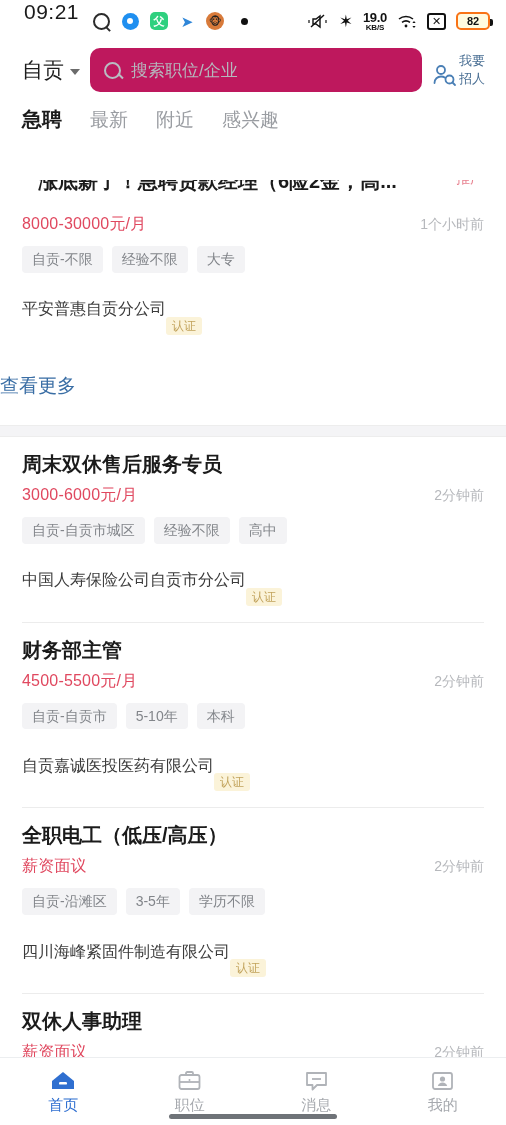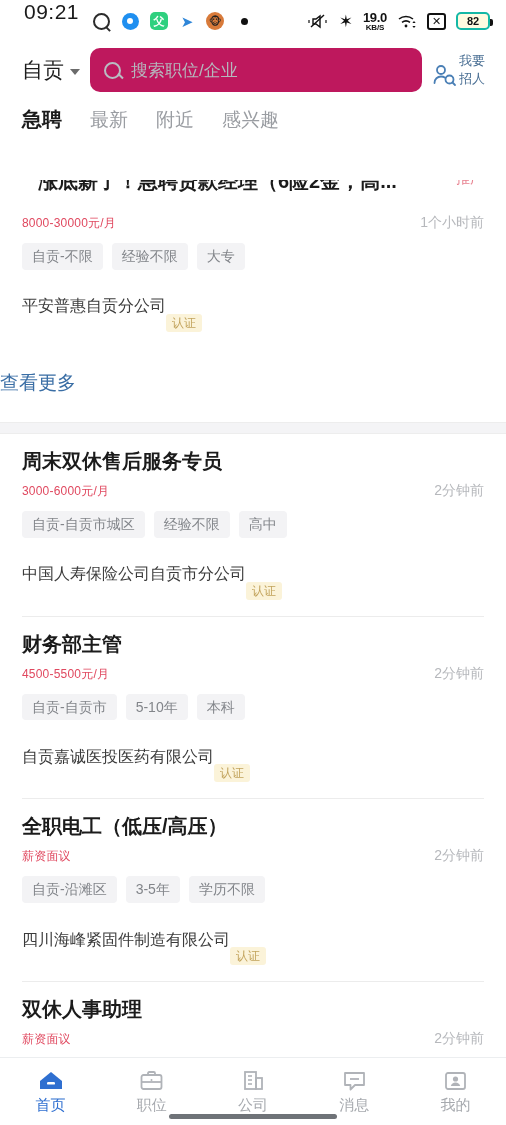--- a/index.html
+++ b/index.html
@@ -35,21 +35,21 @@
   .ic-dot{ width:7px;height:7px;border-radius:50%;background:#111;}
   .sb-spacer{ flex:1; }
   .sb-right{ display:flex;align-items:center;gap:10px;}
   .ic-mute{ position:relative;width:22px;height:18px;display:flex;align-items:center;justify-content:center;}
   .ic-bt{ font-size:17px;color:#111;line-height:1;}
   .sb-speed{ display:flex;flex-direction:column;align-items:center;line-height:1;}
   .sb-speed b{ font-size:13px;font-weight:700;color:#111;letter-spacing:-.3px;}
   .sb-speed span{ font-size:8px;font-weight:700;color:#111;letter-spacing:-.2px;}
   .ic-wifi{ width:20px;height:16px;position:relative;}
   .ic-xbox{ width:19px;height:17px;border:2px solid #111;border-radius:3px;display:flex;align-items:center;justify-content:center;font-size:11px;font-weight:600;color:#111;}
-  .battery{ width:34px;height:18px;border:2px solid #14b8a6;border-radius:5px;position:relative;display:flex;align-items:center;justify-content:center;background:#fffbe0;}
+  .battery{ width:34px;height:18px;border:2px solid #f97316;border-radius:5px;position:relative;display:flex;align-items:center;justify-content:center;background:#fffbe0;}
   .battery:after{content:"";position:absolute;right:-5px;top:5px;width:3px;height:7px;background:#111;border-radius:0 2px 2px 0;}
   .battery span{ font-size:11px;font-weight:700;color:#111;}
 
   
   .header{
     display:flex;align-items:center;
     padding:6px 12px 10px 22px;
     gap:10px;background:#fff;
   }
   .city{ display:flex;align-items:center;gap:6px;flex-shrink:0;}
@@ -74,21 +74,21 @@
   .scroll-area{ position:absolute;top:176px;left:0;right:0;bottom:68px;overflow:hidden;background:#fff;}
   .card{ padding:0 22px;background:#fff;}
   .card-inner{ padding:14px 0 16px 0;}
   .sep{ height:1px;background:#ececec;margin:0 22px;}
   .band{ height:12px;background:#f4f4f6;border-top:1px solid #ededed;border-bottom:1px solid #ededed;}
 
   .job-title{ font-size:20px;font-weight:700;color:#1b1b1b;line-height:1.3;}
   .title-row{ display:flex;align-items:center;justify-content:space-between;gap:8px;}
   .promo-badge{ font-size:14px;color:#e8808f;flex-shrink:0;}
   .row2{ display:flex;align-items:baseline;justify-content:space-between;margin-top:8px;}
-  .salary{ font-size:12px;color:#e0485f;font-weight:400;letter-spacing:.2px;}
+  .salary{ font-size:16px;color:#e0485f;font-weight:400;letter-spacing:.2px;}
   .time{ font-size:14px;color:#b6b8bc;}
   .tagrow{ display:flex;gap:9px;margin-top:11px;flex-wrap:wrap;}
   .tag{ background:#f3f3f5;color:#82858a;font-size:14px;padding:5px 10px;border-radius:4px;line-height:1.2;}
   .comprow{ display:flex;align-items:center;gap:0;margin-top:12px;}
   .company{ font-size:16px;color:#3b3b3b;}
   .cert{ background:#fbf3d9;color:#c2a35c;font-size:12px;padding:3px 6px;border-radius:3px;line-height:1;margin-top:32px;}
 
   
   .clipped{ height:26px;overflow:hidden;position:relative;}
   .clipped .job-title{ position:absolute;top:-12px;left:16px;white-space:nowrap;}
@@ -313,32 +313,20 @@
       <svg width="25" height="23" viewBox="0 0 25 23">
           <rect x="2.5" y="6" width="20" height="14" rx="2" fill="none" stroke="#b0b3b8" stroke-width="1.8"></rect>
           <path d="M9 6V4.2c0-.7.5-1.2 1.2-1.2h4.6c.7 0 1.2.5 1.2 1.2V6" fill="none" stroke="#b0b3b8" stroke-width="1.8"></path>
           <line x1="2.5" y1="13" x2="22.5" y2="13" stroke="#b0b3b8" stroke-width="1.8"></line>
           <circle cx="12.5" cy="11" r="1" fill="#b0b3b8"></circle>
         </svg>
     </span>
     <span class="nav-label">职位</span>
   </div>
 
-  <div class="nav-item">
-    <span class="nav-ico">
-      <svg width="25" height="23" viewBox="0 0 25 23">
-          <rect x="4" y="3" width="11" height="17" fill="none" stroke="#b0b3b8" stroke-width="1.8"></rect>
-          <rect x="15" y="9" width="6" height="11" fill="none" stroke="#b0b3b8" stroke-width="1.8"></rect>
-          <line x1="7" y1="7" x2="11" y2="7" stroke="#b0b3b8" stroke-width="1.6"></line>
-          <line x1="7" y1="11" x2="11" y2="11" stroke="#b0b3b8" stroke-width="1.6"></line>
-          <line x1="7" y1="15" x2="11" y2="15" stroke="#b0b3b8" stroke-width="1.6"></line>
-        </svg>
-    </span>
-    <span class="nav-label">公司</span>
-  </div>
 
   <div class="nav-item">
     <span class="nav-ico">
       <svg width="25" height="23" viewBox="0 0 25 23">
           <path d="M3 4h19v12H13l-4.5 4.5V16H3z" fill="none" stroke="#b0b3b8" stroke-width="1.8" stroke-linejoin="round"></path>
           <line x1="8" y1="10" x2="17" y2="10" stroke="#b0b3b8" stroke-width="1.8"></line>
         </svg>
     </span>
     <span class="nav-label">消息</span>
   </div>

